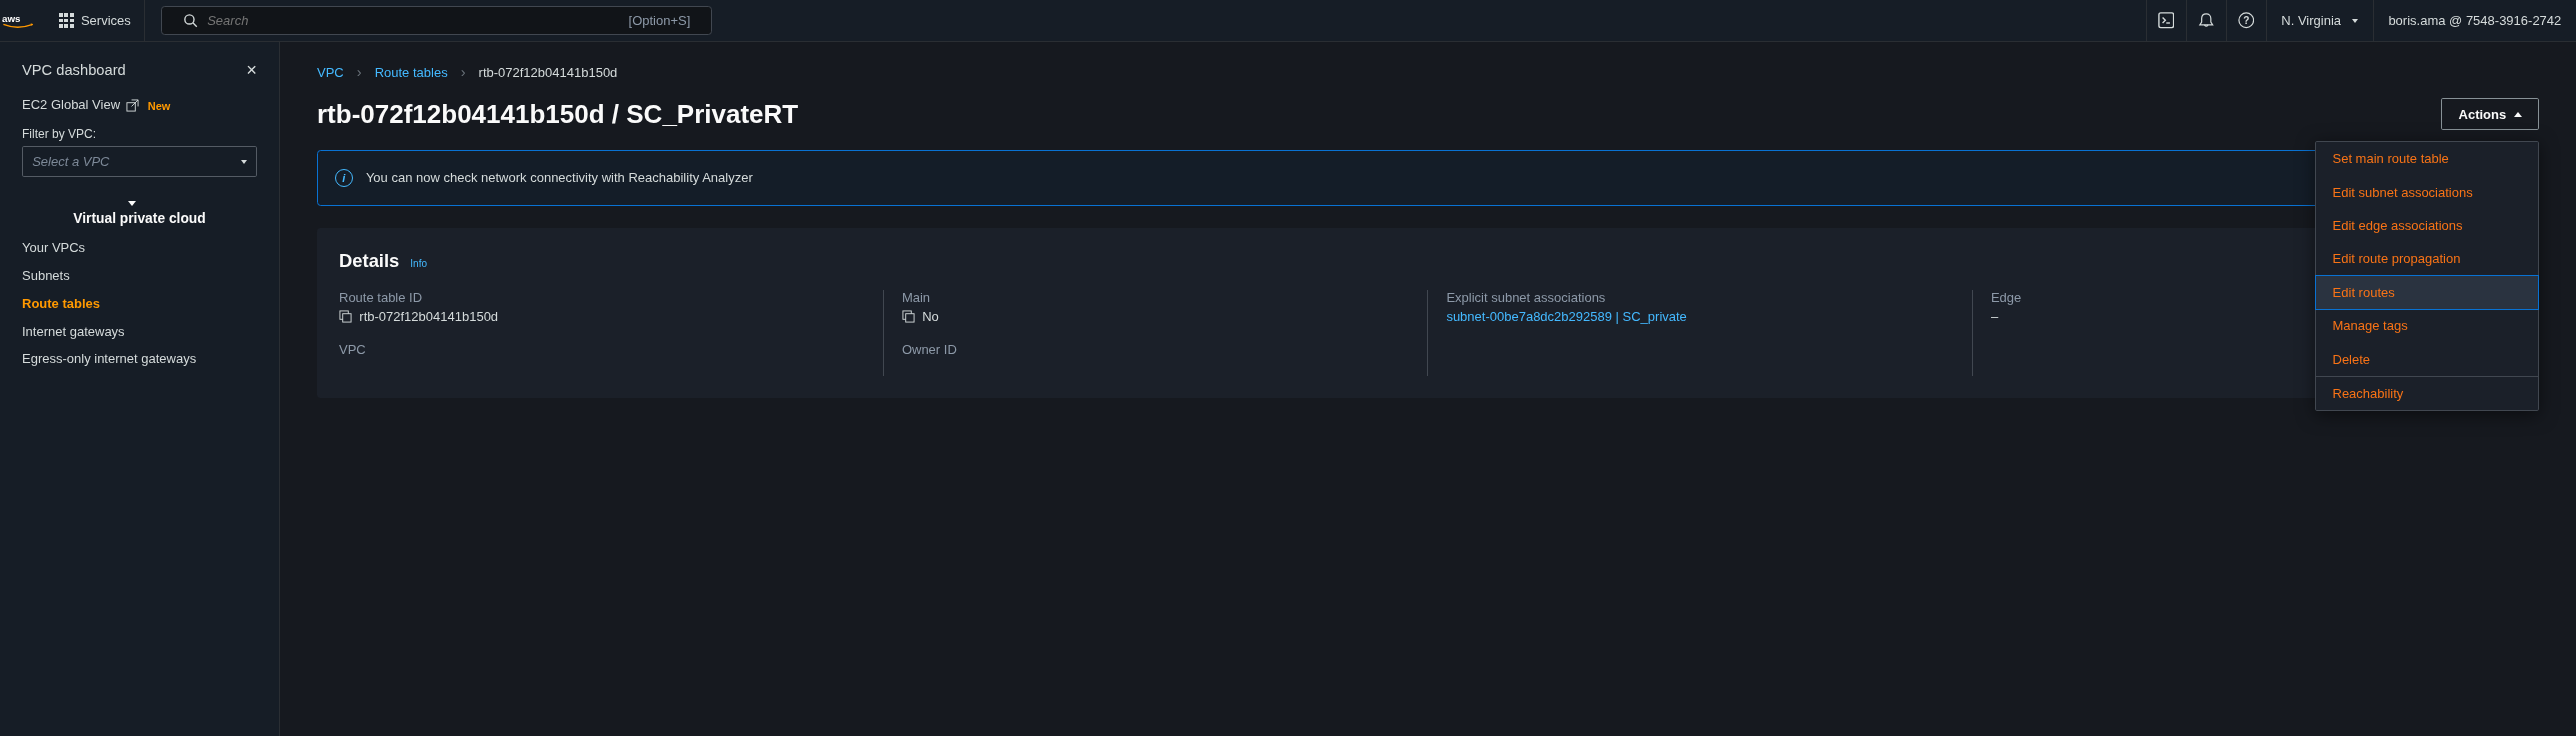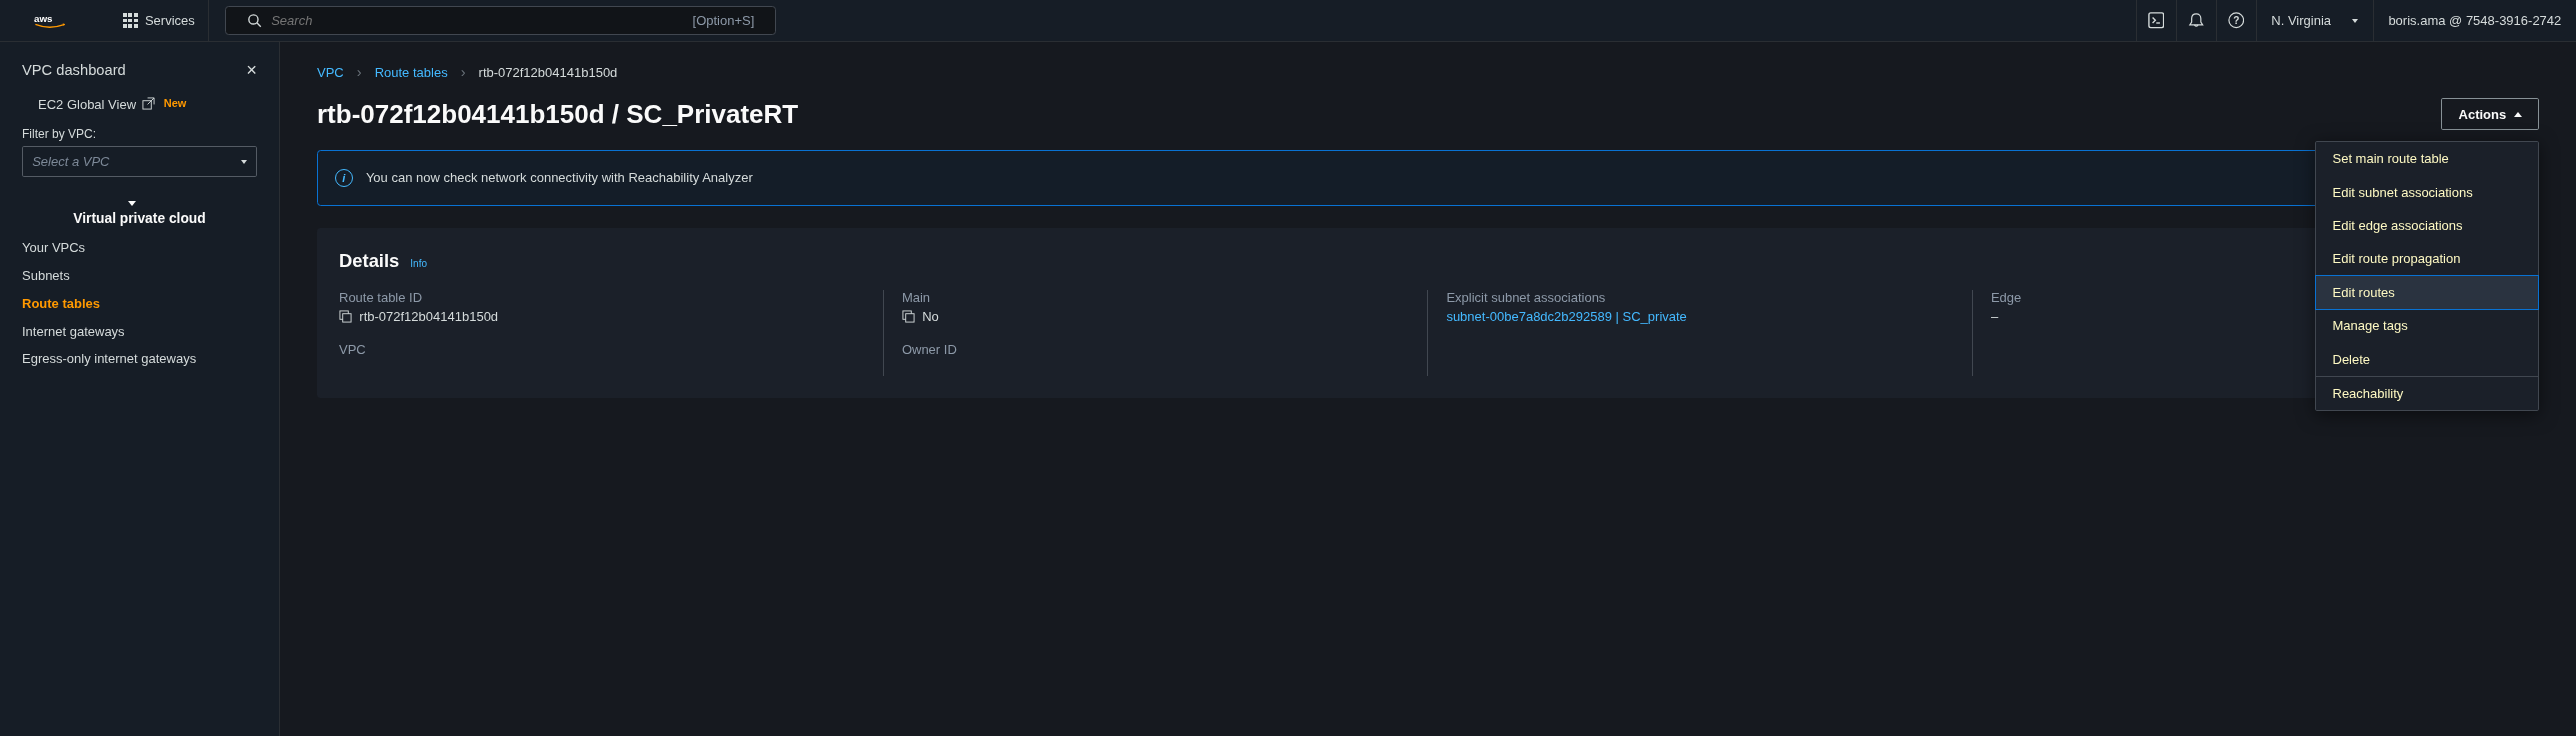--- a/index.html
+++ b/index.html
@@ -1,39 +1,39 @@
 <!DOCTYPE html>
 <html style="font-size:14.7px"><head>
 <meta charset="utf-8">
 <style>
 * { margin: 0; padding: 0; box-sizing: border-box; font-family: "Amazon Ember", "Helvetica Neue", Arial, sans-serif; }
 body { background: #16191f; color: #d5dbdb; font-size: 13px; overflow: hidden; }
 
 
 .topnav { height: 42px; background: #161d26; display: flex; align-items: center; border-bottom: 0.9px solid #2a2e33; }
-.logo { padding: 0 34px; display: flex; align-items: center; }
+.logo { padding: 0 2px; display: flex; align-items: center; }
 .logo svg { height: 18.4px; }
 .services-btn { display: flex; align-items: center; gap: 7.3px; padding: 0 13px; height: 100%; cursor: pointer; color: #d5dbdb; border-right: 0.9px solid #2a2e33; }
 .services-grid { display: grid; grid-template-columns: repeat(3, 3.7px); grid-auto-rows: 3.7px; gap: 1.8px; }
 .services-grid div { background: #d5dbdb; }
 .searchbox { margin-left: 16.5px; width: 551px; height: 29px; background: #111418; border: 0.9px solid #414750; border-radius: 3.7px; display: flex; align-items: center; padding: 0 21px; gap: 9.2px; }
 .searchbox input { flex: 1; background: transparent; border: none; outline: none; color: #d5dbdb; font-style: italic; font-size: 13px; }
 .searchbox .shortcut { color: #8d99a8; font-size: 13px; }
 .nav-right { margin-left: auto; display: flex; align-items: center; height: 100%; }
 .nav-icon-btn { width: 40px; height: 100%; display: flex; align-items: center; justify-content: center; cursor: pointer; color: #d5dbdb; border-left: 0.9px solid #2a2e33; }
-.nav-text-btn { padding: 0 14.7px; height: 100%; display: flex; align-items: center; gap: 21px; cursor: pointer; border-left: 0.9px solid #2a2e33; }
+.nav-text-btn { padding: 0 14.7px; height: 100%; display: flex; align-items: center; gap: 11px; cursor: pointer; border-left: 0.9px solid #2a2e33; }
 .caret-down { width: 0; height: 0; border-left: 3.7px solid transparent; border-right: 3.7px solid transparent; border-top: 4.6px solid #d5dbdb; }
 
 
 .shell { display: flex; height: calc(100vh - 42px); }
 .sidebar { width: 280px; background: #161d26; border-right: 0.9px solid #2a2e33; padding: 16.5px 0; overflow-y: auto; }
 .side-head { display: flex; justify-content: space-between; align-items: center; padding: 0 22px 11px 22px; }
 .side-head h3 { font-size: 14.7px; font-weight: 400; color: #d5dbdb; }
 .close-x { cursor: pointer; font-size: 18.4px; color: #d5dbdb; }
-.side-link-row { padding: 5.5px 22px; display: flex; align-items: flex-start; gap: 5.5px; margin-left: 16px; }
+.side-link-row { padding: 5.5px 22px; display: flex; align-items: flex-end; gap: 5.5px; }
 .ext-icon { width: 13px; height: 13px; display: inline-block; }
 .new-badge { background: none; color: #ff9900; font-size: 11px; font-weight: 700; margin-left: 3.7px; }
 .filter-label { padding: 9.2px 22px 5.5px 22px; font-size: 12px; }
 .vpc-select { margin: 0 22px 16.5px 22px; height: 31px; border: 0.9px solid #545b64; border-radius: 1.8px; display: flex; align-items: center; justify-content: space-between; padding: 0 9.2px; cursor: pointer; font-style: italic; color: #7d8998; }
 .nav-section-title { padding: 7.3px 22px; font-size: 13.8px; font-weight: 700; color: #fafafa; display: flex; align-items: center; gap: 5.5px; cursor: pointer; flex-direction: column; }
 .tri-down { width: 0; height: 0; border-left: 4.6px solid transparent; border-right: 4.6px solid transparent; border-top: 5.5px solid #fafafa; margin-left: -13px; margin-right: 1.8px; }
 .nav-item { padding: 6.4px 22px; font-size: 13px; color: #d5dbdb; cursor: pointer; }
 .nav-item.active { color: #ff9900; font-weight: 700; }
 
 
@@ -63,21 +63,21 @@
 .detail-col:first-child { padding-left: 0; }
 .detail-col:last-child { border-right: none; }
 .field { margin-bottom: 18.4px; }
 .field-label { font-size: 13px; color: #8d99a8; margin-bottom: 3.7px; }
 .field-value { font-size: 13px; color: #d5dbdb; display: flex; align-items: center; gap: 7.3px; }
 .copy-icon { width: 13px; height: 13px; cursor: pointer; flex-shrink: 0; }
 .link-val { color: #44b9ff; cursor: pointer; }
 
 
 .dropdown { position: absolute; top: 99px; right: 37px; width: 224px; background: #1b2029; border: 0.9px solid #414750; border-radius: 1.8px; z-index: 100; box-shadow: 0 3.7px 18.4px rgba(0,0,0,.5); }
-.dropdown-item { padding: 9.2px 16.5px; font-size: 13px; color: #fef9c3; cursor: pointer; }
+.dropdown-item { padding: 9.2px 16.5px; font-size: 13px; color: #f97316; cursor: pointer; }
 .dropdown-item.highlight { background: #2a3340; border: 0.9px solid #0972d3; margin: -0.9px; }
 .dropdown hr { border: none; border-top: 0.9px solid #414750; }
 
 svg { display: block; }
 </style>
 </head>
 <body>
 
 <div class="topnav">
   <div class="logo">

